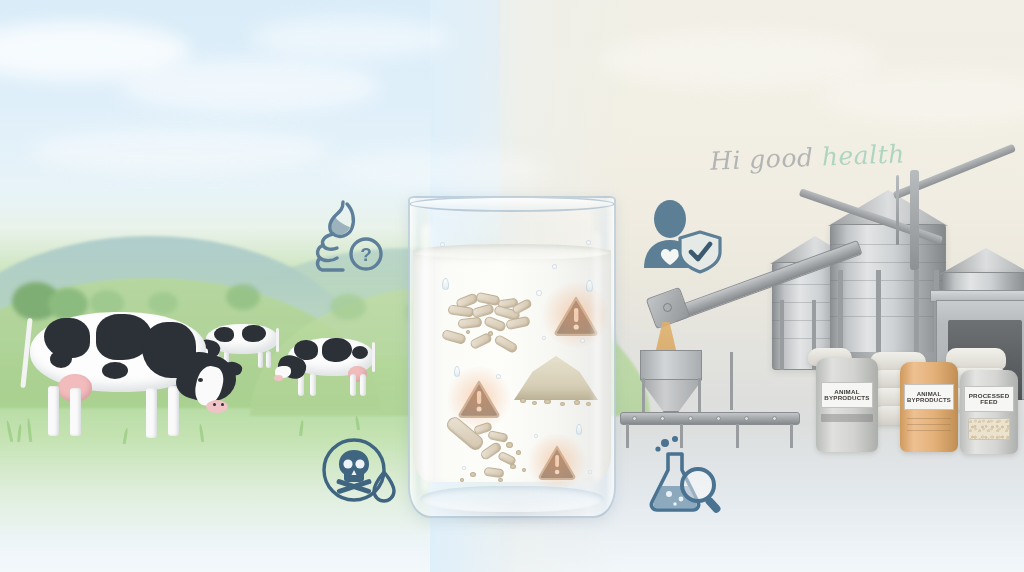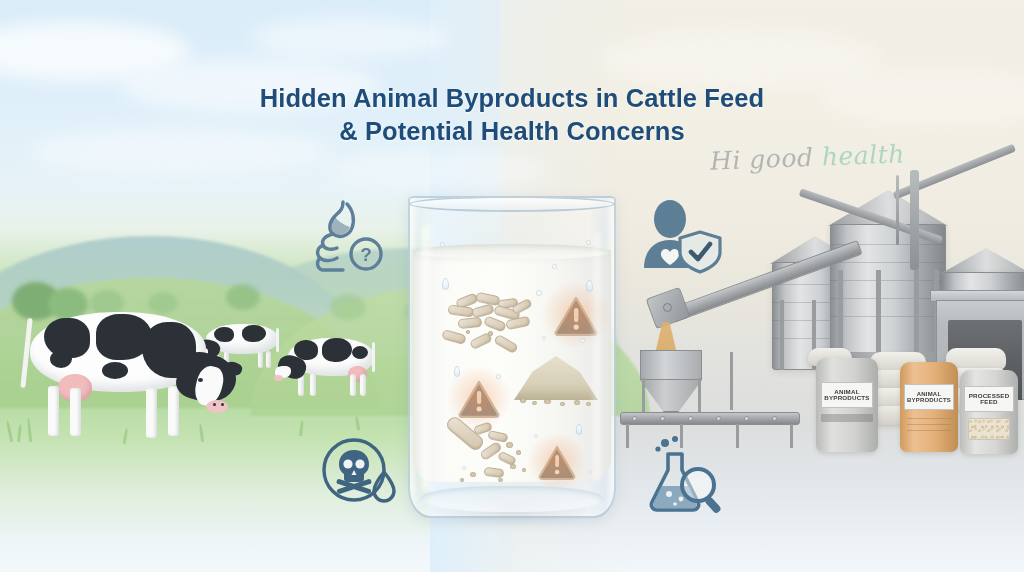--- a/index.html
+++ b/index.html
@@ -620,18 +620,14 @@
       <div id="glass-rim"></div>
       <div id="glass-base"></div>
     </div>
   </div>
 
   <div id="watermark">
     <span class="wm-a">Hi good</span>
     <span class="wm-b">health</span>
   </div>
 
-  <div id="title">
-    <div class="line">Hidden Animal Byproducts in Cattle Feed</div>
-    <div class="line">&amp; Potential Health Concerns</div>
-  </div>
 
 </div>
 
 </body></html>

